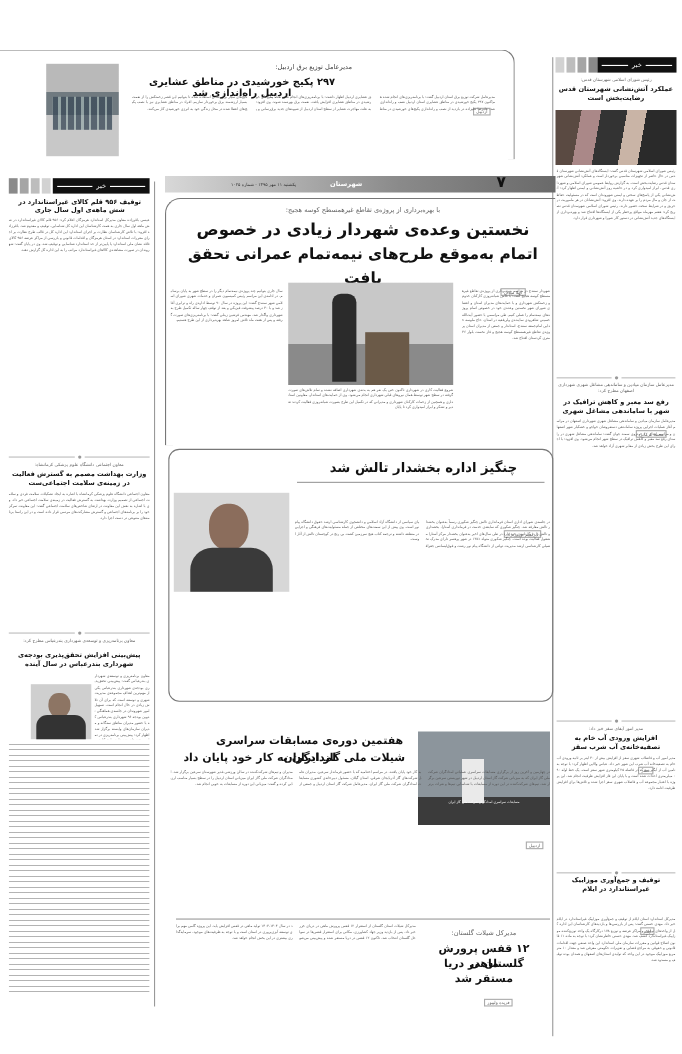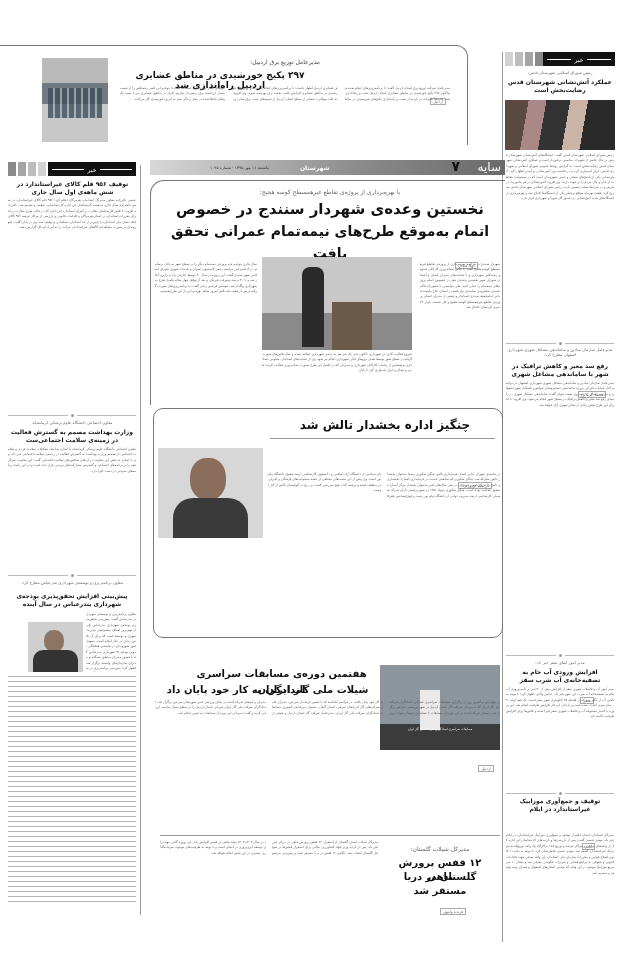--- a/index.html
+++ b/index.html
@@ -91,29 +91,29 @@
     <span class="d"></span>
     <span class="l"></span>
   </div>
 <div class="abs hd" style="left:507px;top:797px;width:106px;font-size:6px;line-height:8px;">توقیف و جمع‌آوری موزاییک غیراستاندارد در ایلام</div>
 <div class="abs" style="left:582px;top:833px;">
   <span class="author">ایلام</span>
 </div>
 <div class="abs txt" style="left:506px;top:833px;width:108px;height:80px;">مدیرکل استاندارد استان ایلام از توقیف و جمع‌آوری موزاییک غیراستاندارد در ایلام خبر داد. مهدی حسنی گفت: پس از بازرسی‌ها و بازدیدهای کارشناسان این اداره کل از واحدهای تولیدی و مراکز عرضه و توزیع ۱۷۸ درکارگاه یک واحد توزیع‌کننده موزاییک غیراستاندارد کشف شد. مهدی حسنی خاطرنشان کرد: با توجه به ماده ۱۱ قانون اصلاح قوانین و مقررات سازمان ملی استاندارد این واحد صنفی جهت اقدامات قانونی و حقوقی به مراجع قضایی و تعزیرات حکومتی معرفی شد و مقدار ۱۰ متر مربع موزاییک موجود در این واحد که تولیدی استان‌های اصفهان و همدان بوده توقیف و مسدود شد.</div>
 
 <div class="abs" style="left:150px;top:160px;width:355px;height:15px;background:linear-gradient(to left,#6a6a6a 0%,#8a8a8a 40%,#d8d8d8 100%);display:flex;align-items:center;">
-  <span style="position:absolute;right:4px;top:0;font-size:12px;color:#fff;line-height:15px;">سایه</span>
+  <span style="position:absolute;right:4px;top:16px;font-size:12px;color:#fff;line-height:15px;">سایه</span>
   <span style="position:absolute;right:45px;top:-2px;font-size:14px;font-weight:bold;color:#111;line-height:17px;">۷</span>
   <span style="position:absolute;left:150px;top:0;font-size:6px;color:#fff;font-weight:bold;line-height:15px;">شهرستان</span>
   <span style="position:absolute;left:60px;top:0;font-size:4px;color:#333;line-height:15px;">یکشنبه ۱۱ مهر ۱۳۹۵ - شماره ۱۰۲۵</span>
 </div>
 
 <div class="abs" style="left:150px;top:180px;width:355px;height:225px;border-top:1px solid #777;border-left:1px solid #777;border-top-left-radius:14px;"></div>
 <div class="abs lede" style="left:160px;top:188px;width:340px;font-size:6px;">با بهره‌برداری از پروژه‌ی تقاطع غیرهمسطح کوسه هجیج:</div>
-<div class="abs hd" style="left:160px;top:198px;width:340px;font-size:15px;line-height:22px;">نخستین وعده‌ی شهردار سنندج در خصوص</div>
+<div class="abs hd" style="left:160px;top:198px;width:340px;font-size:15px;line-height:22px;">نخستین وعده‌ی شهردار زیادی در خصوص</div>
 <div class="abs hd" style="left:160px;top:220px;width:340px;font-size:14px;line-height:22px;">اتمام به‌موقع طرح‌های نیمه‌تمام عمرانی تحقق یافت</div>
 
 <div class="abs" style="left:455px;top:252px;">
   <span class="author">آتیلا میدان</span>
 </div>
 <div class="abs txt" style="left:420px;top:262px;width:80px;height:140px;">شهردار سنندج در مراسم بهره‌برداری از پروژه‌ی تقاطع غیرهمسطح کوسه هجیج گفت: با تلاش شبانه‌روزی کارکنان خدوم و زحمتکش شهرداری و با حمایت‌های مدیران استان و اعضای شورای شهر نخستین وعده‌ی خود در خصوص اتمام پروژه‌های نیمه‌تمام را عملی کنیم. طی مراسمی با حضور آیت‌الله حسینی شاهرودی نماینده‌ی ولی‌فقیه در استان، حاج ملوسه خدایی امام‌جمعه سنندج، استاندار و جمعی از مدیران استان پروژه‌ی تقاطع غیرهمسطح کوسه هجیج و فاز نخست بلوار ۳۶ متری کردستان افتتاح شد.</div>
 
 <div class="abs photo" style="left:262px;top:257px;width:150px;height:93px;background:linear-gradient(to bottom,#c8c8c8 0 60%,#8a8a8a 60% 100%);">
   <div style="position:absolute;left:40px;top:10px;width:22px;height:80px;background:#2b2b2b;border-radius:8px 8px 0 0;"></div>
   <div style="position:absolute;left:70px;top:45px;width:40px;height:48px;background:#6b5a48;"></div>

